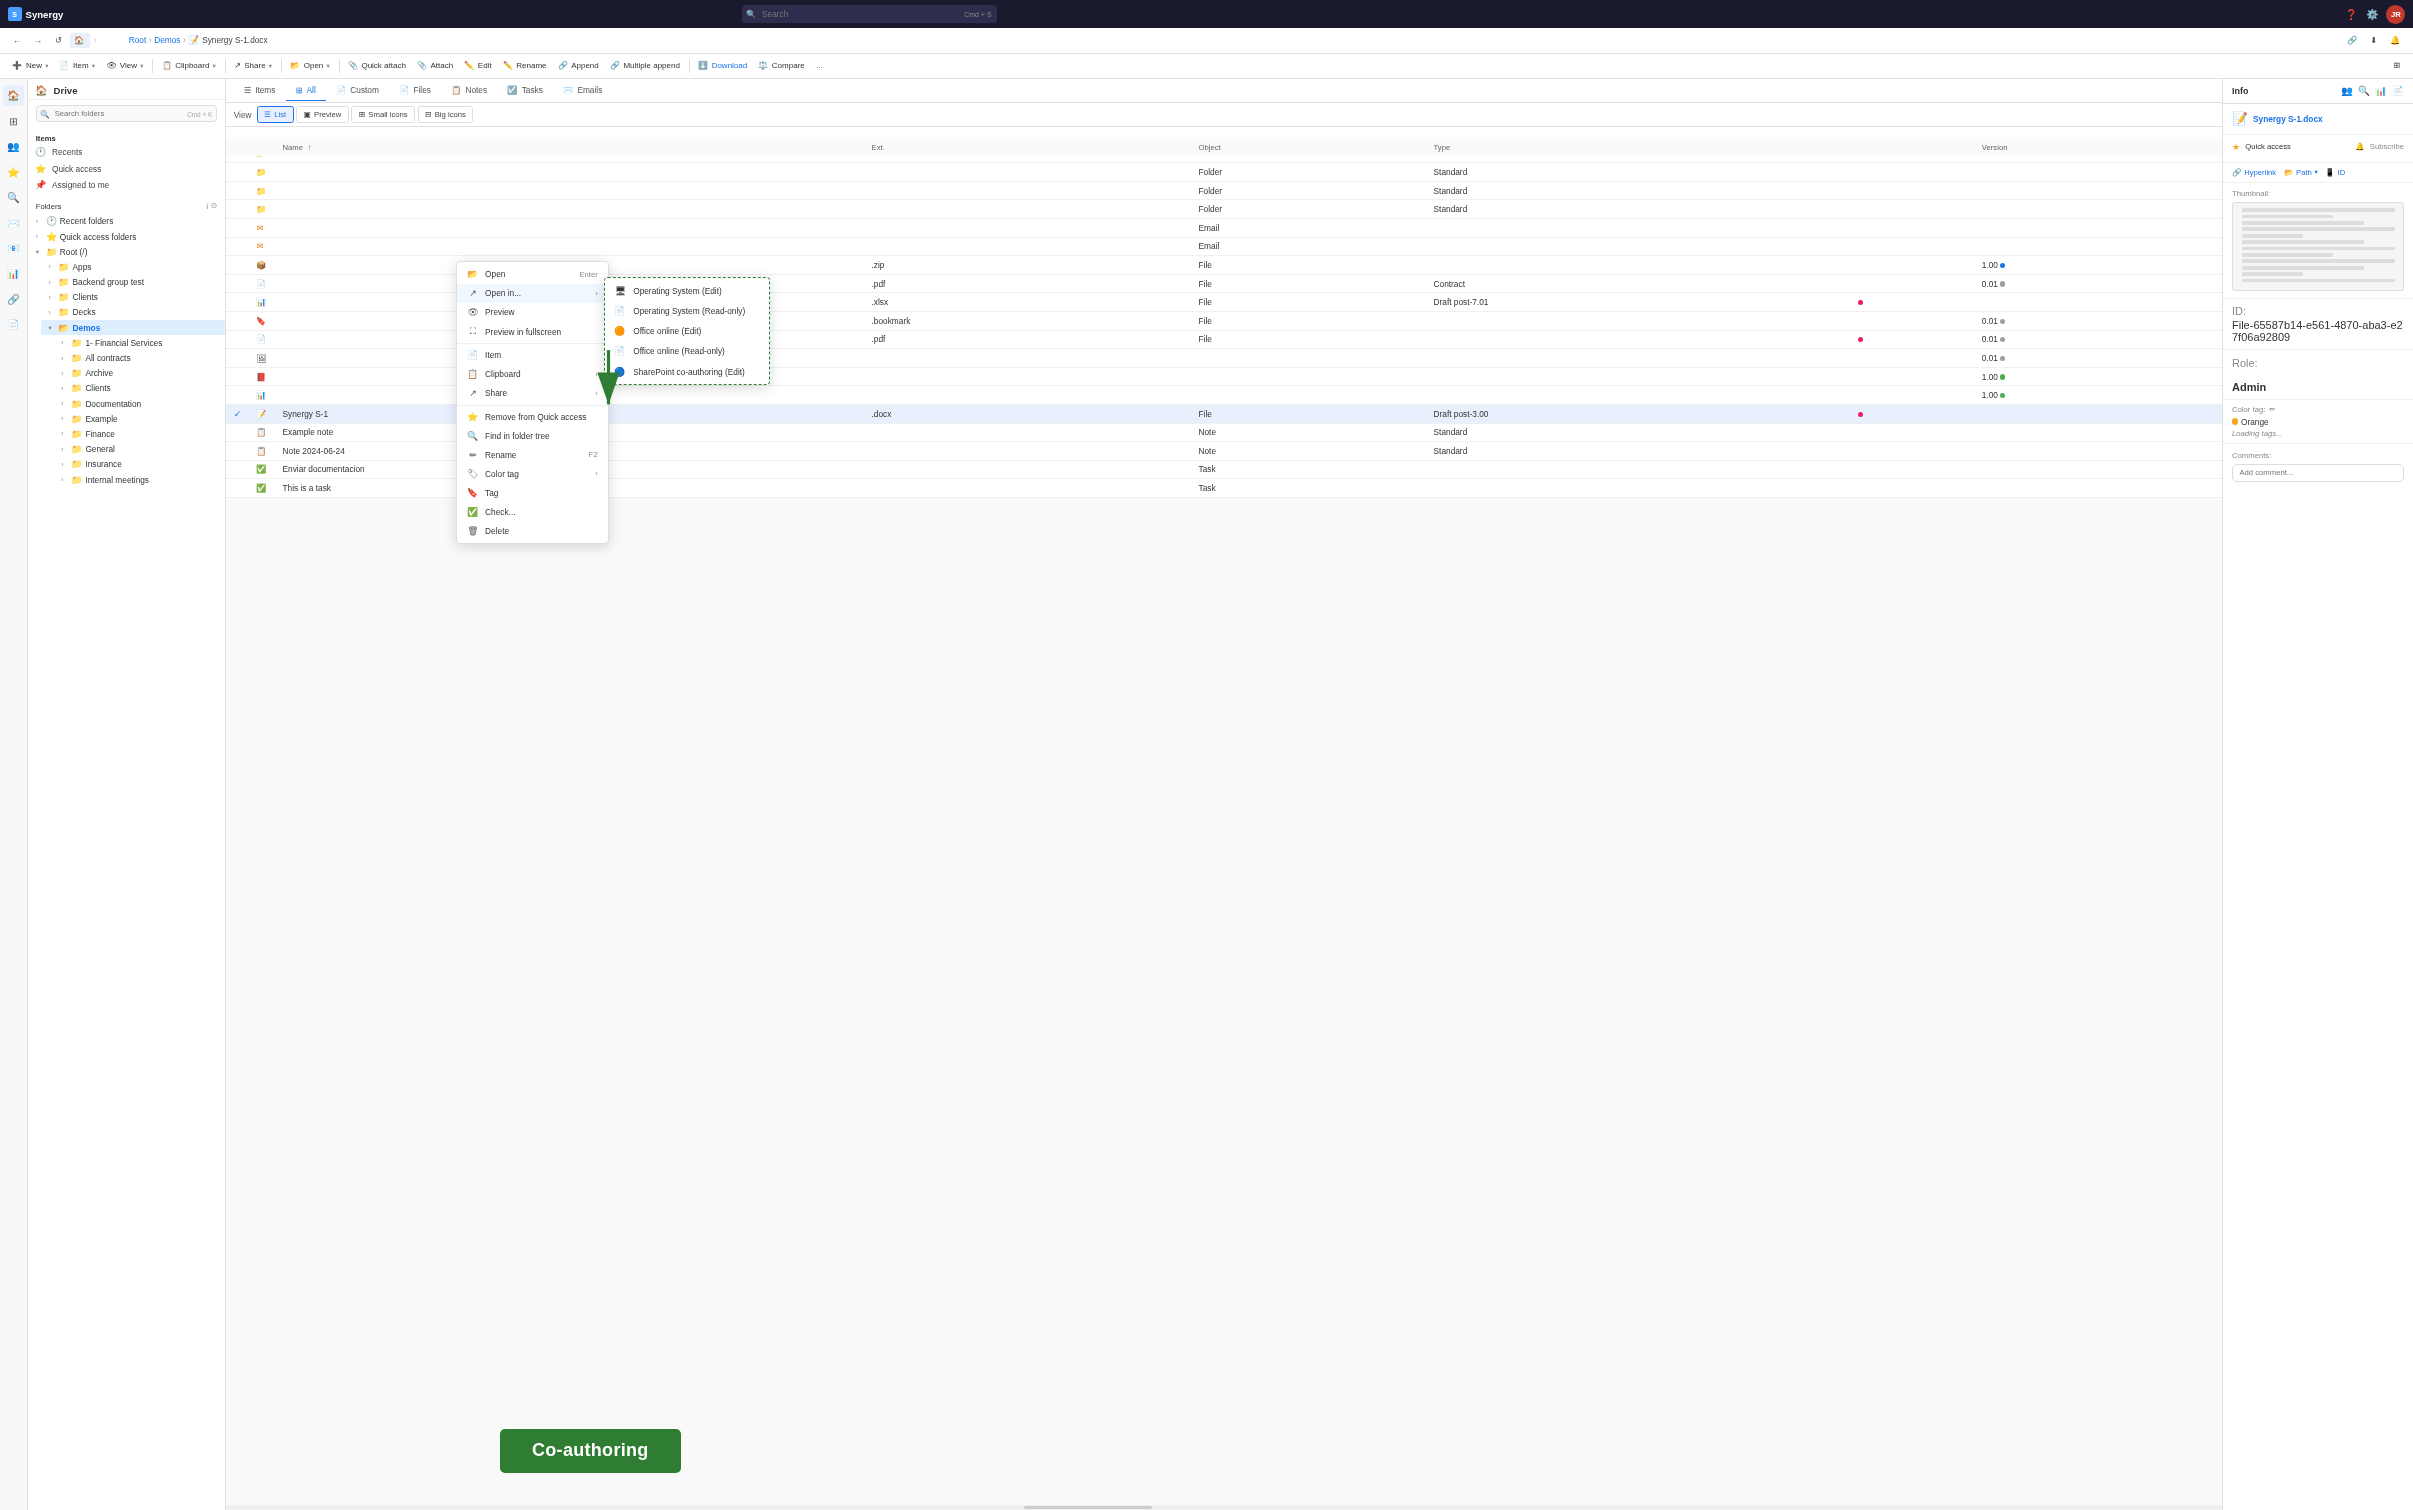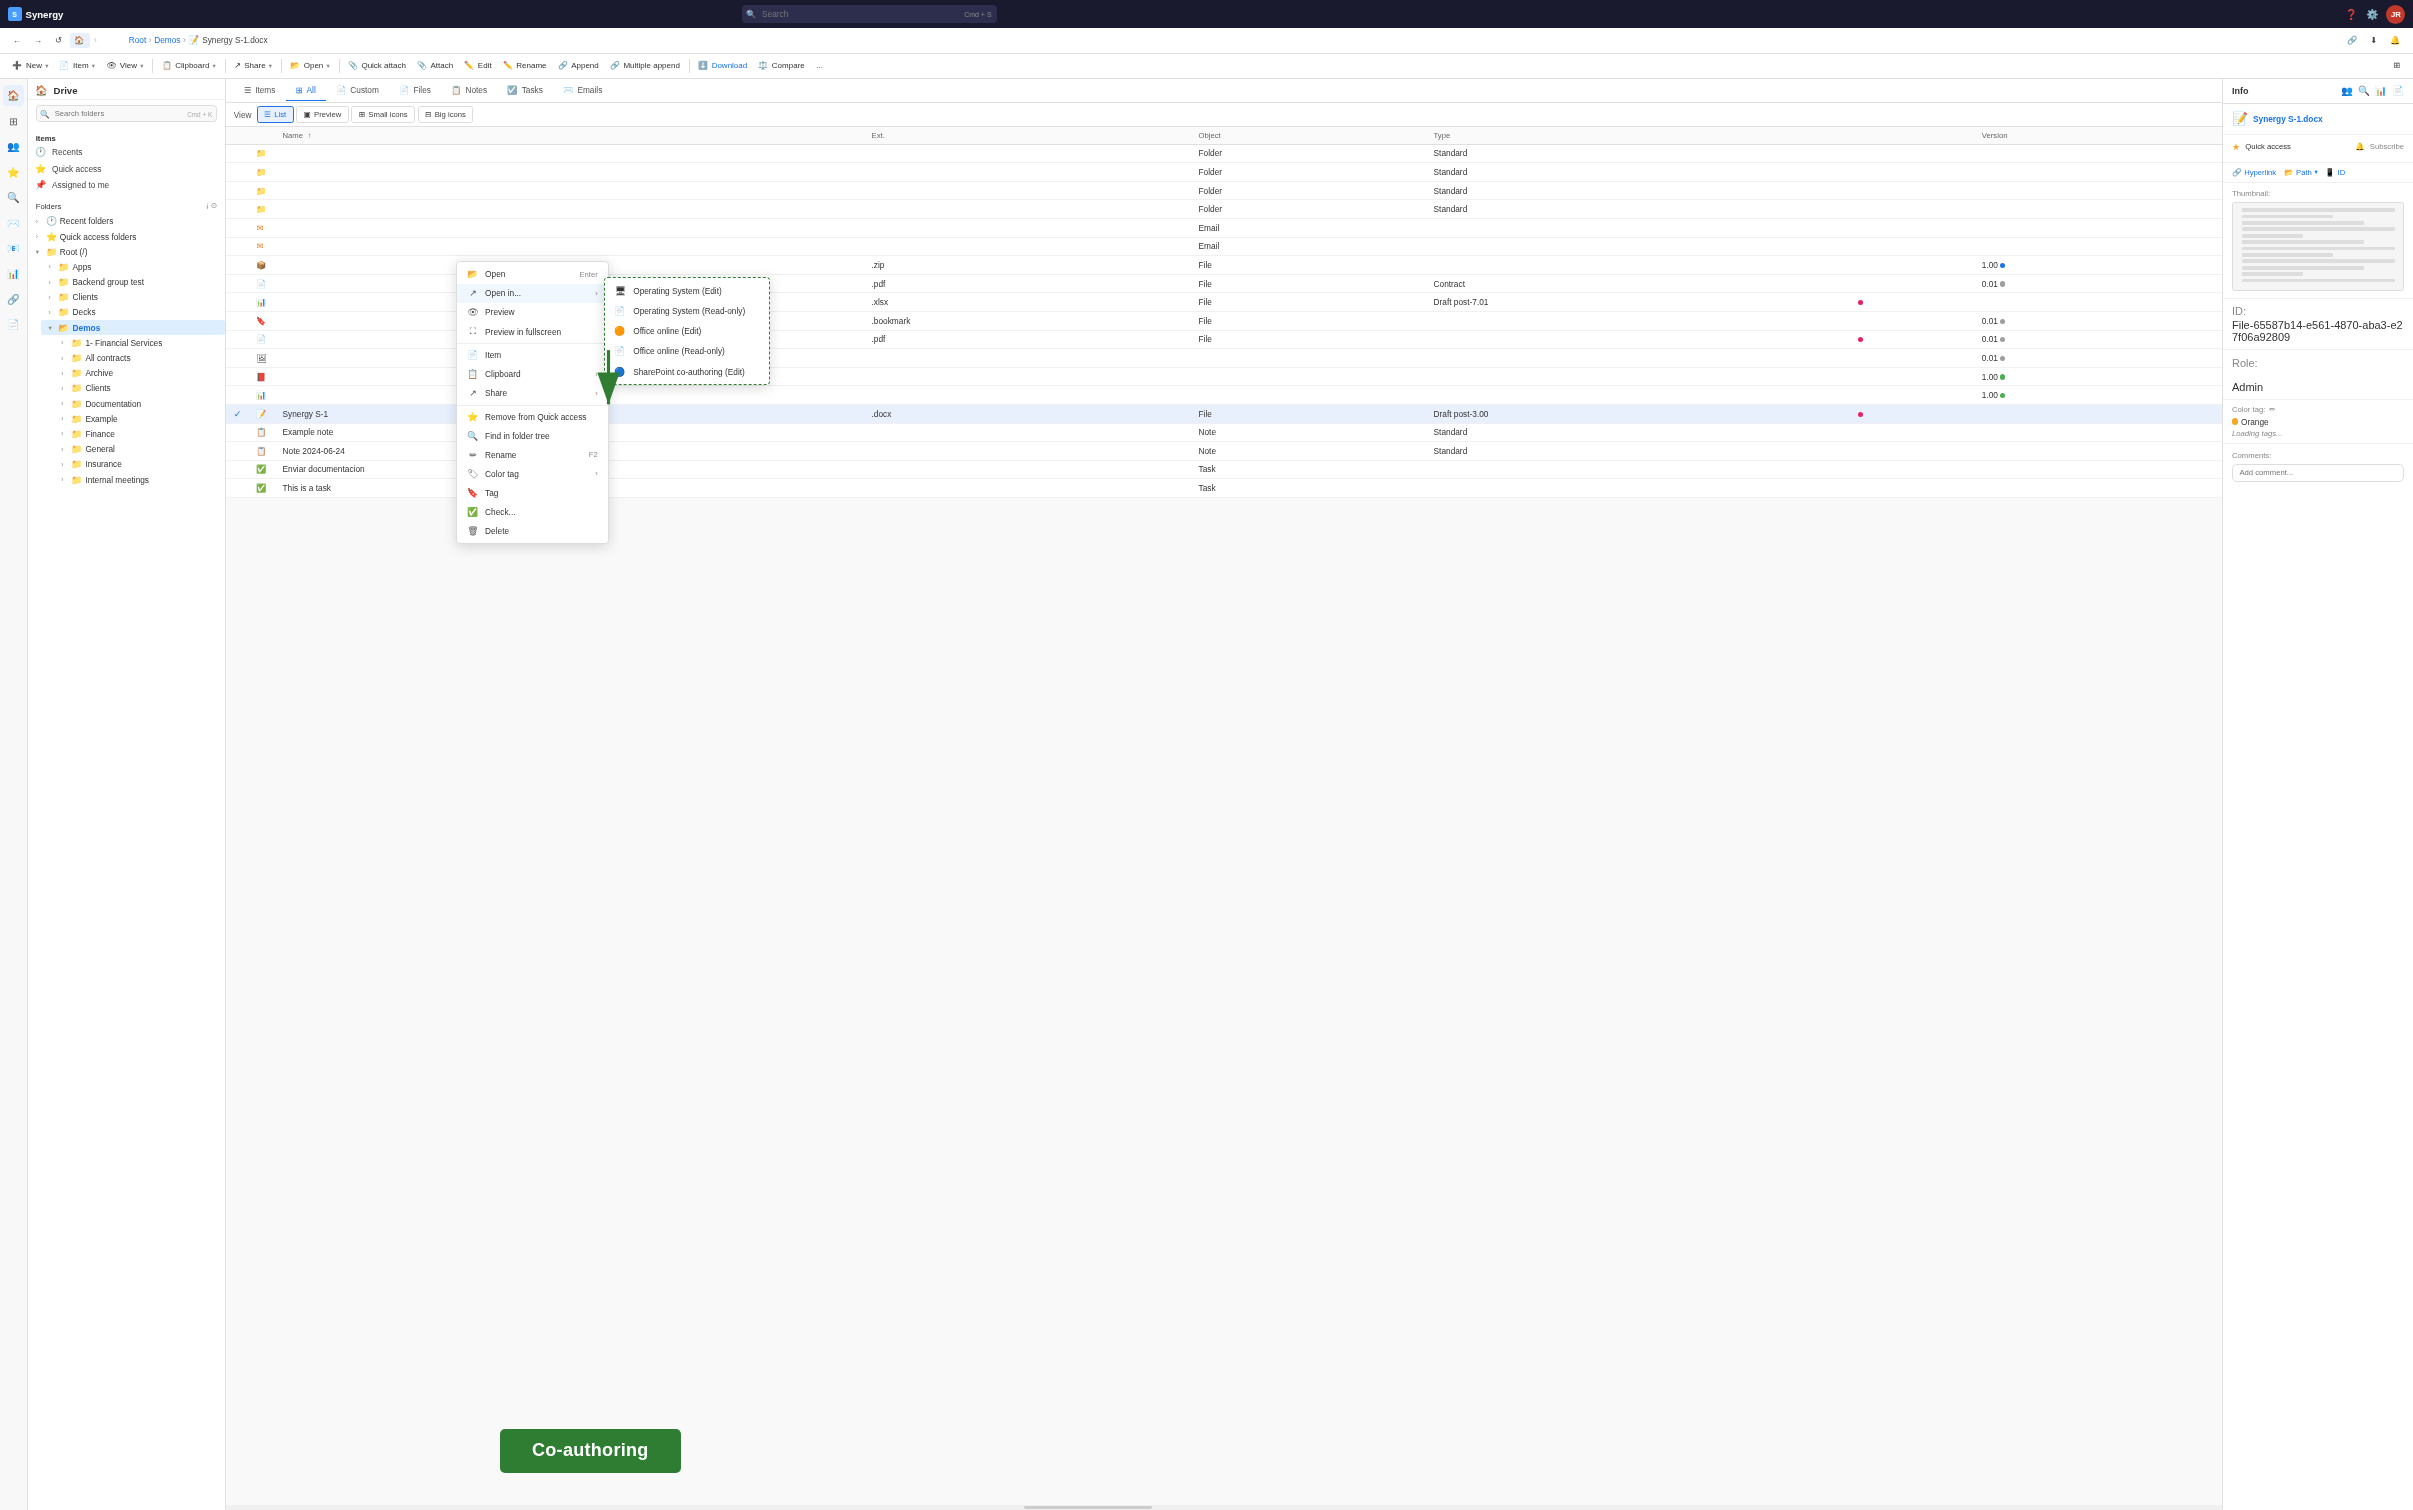--- a/index.html
+++ b/index.html
@@ -70,21 +70,21 @@
 
     
     .view-toolbar { background: white; border-bottom: 0.6px solid #e0e0e0; display: flex; align-items: center; padding: 0 7.7px; height: 24px; gap: 2.6px; }
     .view-label { font-size: 8.3px; color: #555; margin-right: 2.6px; }
     .view-btn { background: none; border: 0.6px solid #ddd; cursor: pointer; display: flex; align-items: center; gap: 3.2px; padding: 2.6px 6.4px; border-radius: 2.6px; color: #444; font-size: 7.7px; }
     .view-btn.active { background: #e8f0fe; border-color: #1a73e8; color: #1a73e8; }
 
     
     .file-table-wrap { flex: 1; overflow-y: auto; position: relative; }
     .file-table { width: 100%; border-collapse: collapse; background: white; }
-    .file-table th { background: #fafafa; border-bottom: 0.6px solid #e0e0e0; padding: 3.8px 7.7px; text-align: left; font-size: 7.7px; color: #666; font-weight: 500; position: sticky; top: 0; z-index: 1; }
+    .file-table th { background: #fafafa; border-bottom: 0.6px solid #e0e0e0; padding: 3.8px 7.7px; text-align: left; font-size: 7.7px; color: #666; font-weight: 500; position: sticky; top: 12px; z-index: 1; }
     .file-table td { padding: 3.8px 7.7px; border-bottom: 0.6px solid #f0f0f0; font-size: 8.3px; color: #333; }
     .file-table tr.selected td { background: #e8f0fe; }
     .dot-indicator { width: 5.1px; height: 5.1px; border-radius: 50%; display: inline-block; }
     .dot-blue { background: #1a73e8; }
     .dot-pink { background: #e91e63; }
     .dot-green { background: #4caf50; }
     .dot-gray { background: #9e9e9e; }
 
     
     .context-menu { position: absolute; top: 134px; left: 230px; background: white; border: 0.6px solid #ddd; border-radius: 3.8px; box-shadow: 0 2.6px 12.8px rgba(0,0,0,0.15); z-index: 100; width: 153px; padding: 2.6px 0; }
@@ -126,21 +126,21 @@
     .thumbnail-img { width: 100%; height: 89px; background: #f5f5f5; border: 0.6px solid #ddd; border-radius: 2.6px; overflow: hidden; display: flex; align-items: center; justify-content: center; }
     .thumbnail-lines { width: 90%; }
     .thumb-line { height: 3.8px; background: #ddd; border-radius: 1.3px; margin-bottom: 2.6px; }
     .thumb-line.short { width: 60%; }
     .thumb-line.shorter { width: 40%; }
     .thumb-line.medium { width: 80%; }
 
     .info-detail { padding: 6.4px 9px; border-bottom: 0.6px solid #f0f0f0; font-size: 11px; }
     .info-detail-label { color: #888; margin-bottom: 1.9px; }
     .info-detail-value { color: #333; word-break: break-all; }
-    .info-detail-value.bold { font-weight: 400; margin-top: 12px; }
+    .info-detail-value.bold { font-weight: 700; margin-top: 12px; }
 
     .info-color-tag { padding: 5.1px 9px; border-bottom: 0.6px solid #f0f0f0; }
     .color-tag-header { display: flex; align-items: center; gap: 3.8px; margin-bottom: 2.6px; }
     .color-tag-label { color: #888; font-size: 7.7px; }
     .edit-icon { color: #888; font-size: 7.7px; cursor: pointer; }
     .orange-dot { width: 6.4px; height: 6.4px; background: #f5a623; border-radius: 50%; display: inline-block; margin-right: 2.6px; }
     .orange-label { font-size: 8.3px; color: #333; font-weight: 500; }
     .loading-tags { color: #888; font-size: 7.7px; font-style: italic; margin-top: 2.6px; }
 
     .info-comments { padding: 6.4px 9px; }

